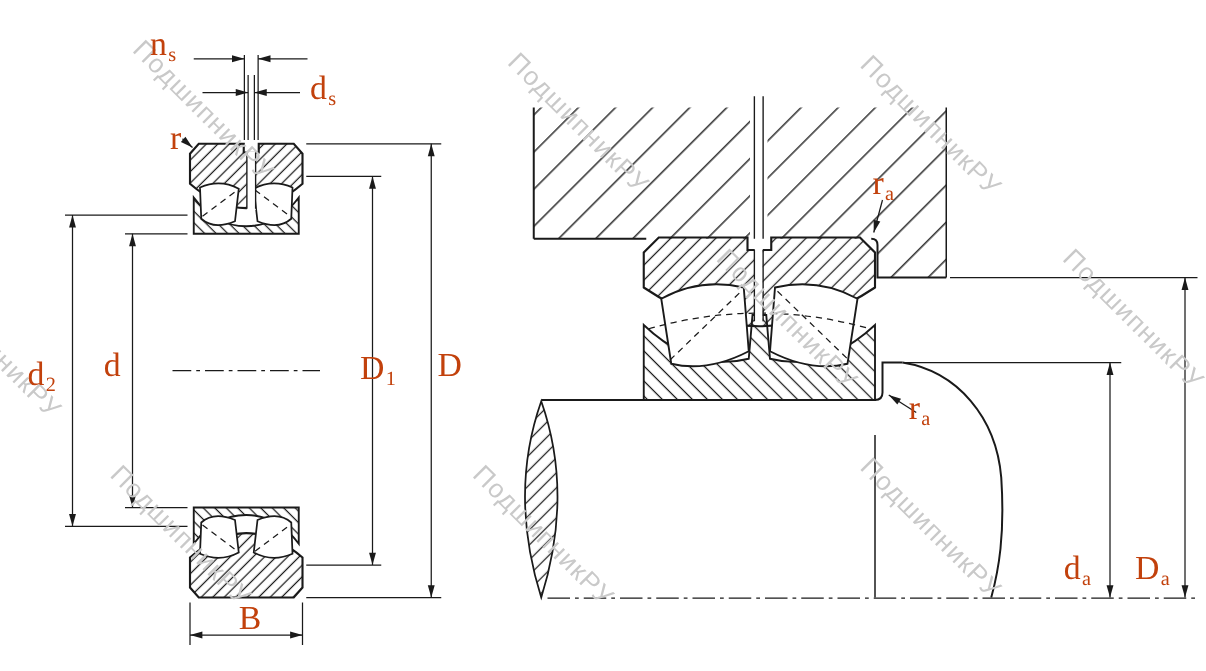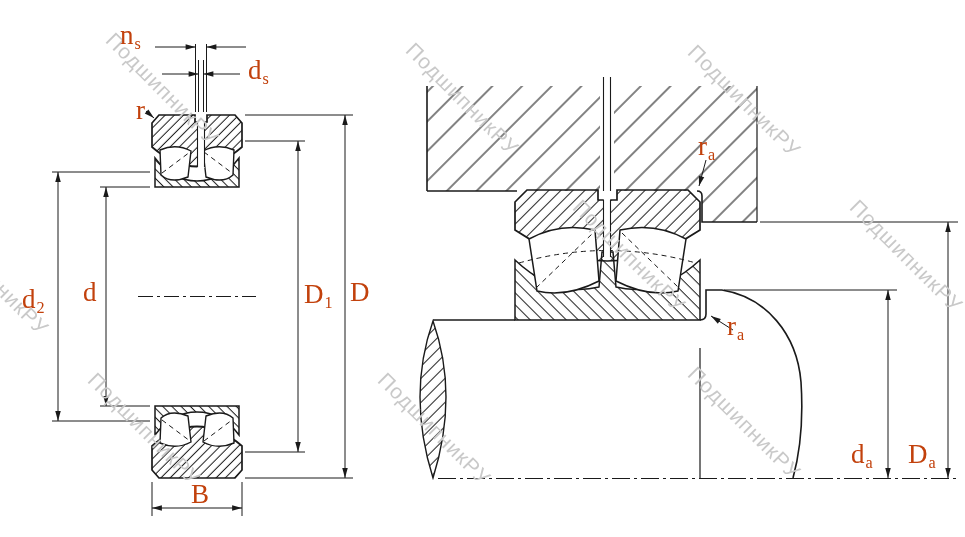--- a/index.html
+++ b/index.html
@@ -145,21 +145,21 @@
 <div class="wm" style="left:585px;top:195px">ПодшипникРУ</div>
 <div class="wm" style="left:700px;top:40px">ПодшипникРУ</div>
 <div class="wm" style="left:862px;top:195px">ПодшипникРУ</div>
 <div class="wm" style="left:700px;top:362px">ПодшипникРУ</div>
 
 <div class="lbl" style="left:120px;top:22px"><span>n</span><span class="sub">s</span></div>
 <div class="lbl" style="left:248px;top:57px"><span>d</span><span class="sub">s</span></div>
 <div class="lbl" style="left:136px;top:97px"><span>r</span><span class="sub"></span></div>
 <div class="lbl" style="left:22px;top:286px"><span>d</span><span class="sub">2</span></div>
 <div class="lbl" style="left:83px;top:279px"><span>d</span><span class="sub"></span></div>
-<div class="lbl" style="left:304px;top:281px"><span>D</span><span class="sub">1</span></div>
+<div class="lbl" style="left:288px;top:281px"><span>D</span><span class="sub">1</span></div>
 <div class="lbl" style="left:350px;top:279px"><span>D</span><span class="sub"></span></div>
 <div class="lbl" style="left:191px;top:481px"><span>B</span><span class="sub"></span></div>
 <div class="lbl" style="left:698px;top:133px"><span>r</span><span class="sub">a</span></div>
 <div class="lbl" style="left:727px;top:313px"><span>r</span><span class="sub">a</span></div>
 <div class="lbl" style="left:851px;top:441px"><span>d</span><span class="sub">a</span></div>
 <div class="lbl" style="left:908px;top:441px"><span>D</span><span class="sub">a</span></div>
 
 </div>
 
 </body></html>

